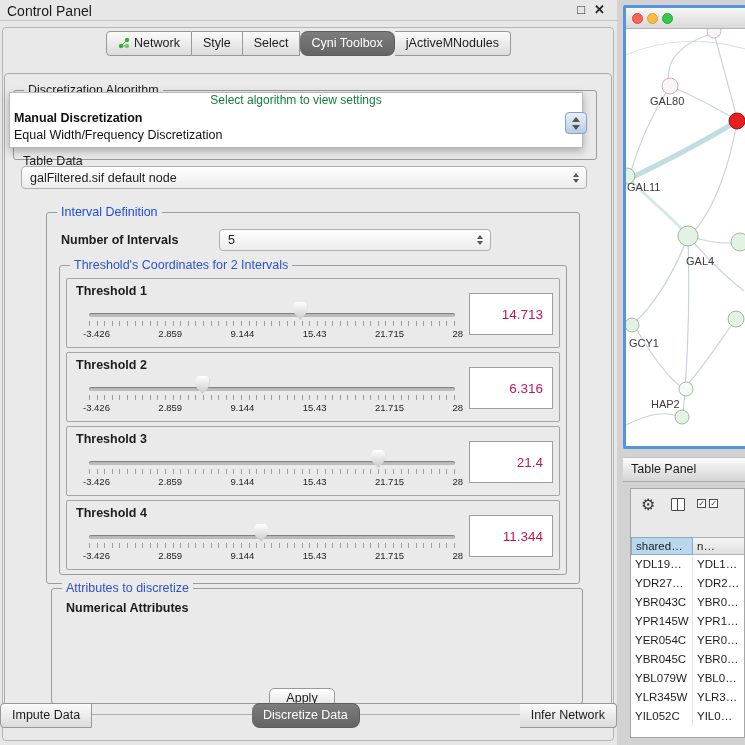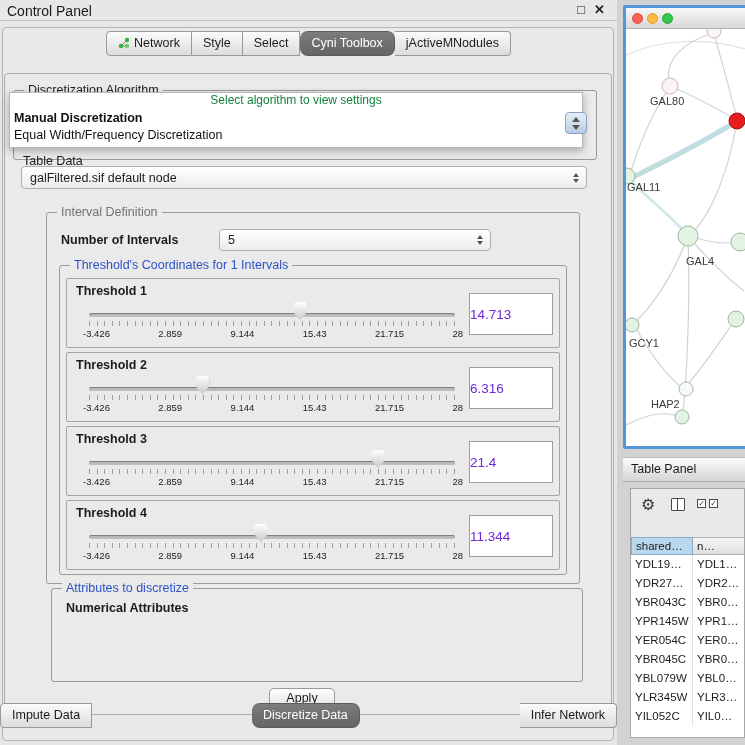--- a/index.html
+++ b/index.html
@@ -19,21 +19,21 @@
   .tabrow { position:absolute; left:0; top:31px; width:617px; display:flex; justify-content:center; z-index:2; }
   .tab { padding:4px 11px 5px; background:linear-gradient(#fbfbfb,#dcdcdc); border:1px solid #989898; border-left:none; font-size:12.5px; display:flex; align-items:center; gap:4px; cursor:default; }
   .tab:first-child { border-left:1px solid #989898; border-radius:4px 0 0 4px; }
   .tab:last-child { border-radius:0 4px 4px 0; }
   .tab.sel { background:linear-gradient(#7d7d7d,#646464); color:#fff; border-color:#5c5c5c;border-radius:8px; }
 
   .content { position:absolute; left:4px; top:53px; width:608px; height:642px; border:1px solid #acacac; border-radius:4px; background:#eaeaea;margin-top:20px; }
 
   fieldset.grp { position:absolute; border:1px solid #9b9b9b; border-radius:3px; }
   .legend { position:absolute; top:-8px; left:10px; background:#eaeaea; padding:0 4px; font-size:12.5px; }
-  .legend.green { color:#737373; }
+  .legend.green { color:#1d4ed8; }
   .legend.blue { color:#2d52c8; }
 
   .algo-grp { left:8px; top:16px; width:584px; height:70px; }
 
   .popup { position:absolute; left:4px; top:18px; width:574px; height:56px; background:#ffffff; border:1px solid #b9b9b9; box-shadow:0 3px 8px rgba(0,0,0,.28); z-index:5; }
   .popup .prompt { text-align:center; color:#15803d; font-size:12px; line-height:15px; }
   .popup .opt { padding-left:4px; font-size:12.5px; line-height:17px; color:#111; }
   .popup .opt.bold { font-weight:bold; margin-top:2px; }
 
   .combo-frag { position:absolute; left:560px; top:38px; width:22px; height:22px; z-index:6; border:1px solid #87a2c6; border-radius:4px; background:linear-gradient(#e9eff7,#b7cce5); display:flex; flex-direction:column; align-items:center; justify-content:center; gap:3px; }
@@ -56,23 +56,23 @@
   .coords-grp { left:12px; top:52px; width:508px; height:310px; }
 
   .thr-box { position:absolute; left:6px; width:494px; height:70px; border:1px solid #a5a5a5; border-radius:2px; background:#eaeaea; }
   .thr-label { position:absolute; left:9px; top:5px; font-weight:bold; font-size:12.5px; }
   .slider { position:absolute; left:22px; top:20px; width:366px; height:48px; }
   .track { position:absolute; left:0; right:0; top:14px; height:4px; background:#bdbdbd; border-radius:2px; box-shadow:inset 0 1px 1px rgba(0,0,0,.35); }
   .thumb { position:absolute; top:3px; width:14px; height:18px; margin-left:-7px; background:linear-gradient(#ffffff,#c9c9c9); clip-path:polygon(18% 0,82% 0,100% 18%,100% 55%,50% 100%,0 55%,0 18%); filter:drop-shadow(0 1px 1px rgba(0,0,0,.45)); }
   .tickmarks { position:absolute; left:0; right:0; top:22px; height:5px; background-image:repeating-linear-gradient(90deg,#9d9d9d 0 1px,transparent 1px 7.6px); }
   .ticklabels { position:absolute; left:-6px; right:-8px; top:29px; display:flex; justify-content:space-between; }
   .tick { font-size:9.5px; color:#222; }
-  .thr-value { position:absolute; right:6px; top:14px; width:84px; height:42px; background:#fff; border:1px solid #9e9e9e; font-family:"Liberation Sans",sans-serif; font-size:13.5px; text-align:left; padding-right:9px; color:#6d28d9; }
-
-  .attr-grp { left:46px; top:514px; width:532px; height:94px; }
+  .thr-value { position:absolute; right:6px; top:14px; width:84px; height:42px; background:#fff; border:1px solid #9e9e9e; font-family:"Liberation Sans",sans-serif; font-size:13.5px; text-align:right; padding-right:9px; color:#be185d; }
+
+  .attr-grp { left:46px; top:514px; width:532px; height:116px; }
   .attr-label { position:absolute; left:14px; top:12px; font-weight:bold; font-size:12.5px; }
   .listbox { position:absolute; left:14px; top:28px; width:504px; height:58px; background:#fff; border:1px solid #b4b4b4; overflow:hidden; }
   .attr-item { font-size:12px; line-height:17px; padding-left:6px; white-space:nowrap; }
   .vscroll { position:absolute; right:0; top:0; bottom:0; width:14px; background:#f4f4f4; border-left:1px solid #d4d4d4; }
   .vthumb { position:absolute; left:1px; right:1px; top:1px; height:38px; background:linear-gradient(90deg,#d6d6d6,#bcbcbc); border:1px solid #adadad; border-radius:6px; }
 
   .apply-btn { position:absolute; left:264px; top:614px; width:66px; height:21px; background:linear-gradient(#ffffff,#e1e1e1); border:1px solid #9a9a9a; border-radius:5px; font-size:12.5px; text-align:center; line-height:19px; cursor:default; }
 
   .bottom-tabrow { position:absolute; left:0; top:703px; width:617px; display:flex; justify-content:space-between; z-index:2; }
 
@@ -174,21 +174,21 @@
       <div class="num-label">Number of Intervals</div>
       <div class="combo num-combo">
         <span class="combo-text">5</span>
         <span class="stepper">
             <i class="tri-up"></i>
             <i class="tri-down"></i>
           </span>
       </div>
 
       <fieldset class="grp coords-grp">
-        <span class="legend blue" style="background:#eaeaea">Threshold's Coordinates for 1 Intervals</span>
+        <span class="legend blue" style="background:#eaeaea">Threshold's Coordinates for 2 Intervals</span>
 
         <div class="thr-box" style="top:12px">
           <div class="thr-label">Threshold 1</div>
           <div class="slider">
             <div class="track"></div>
             <div class="thumb" style="left: 57.7%;"></div>
             <div class="tickmarks"></div>
             <div class="ticklabels">
 
             <span class="tick">-3.426</span>

